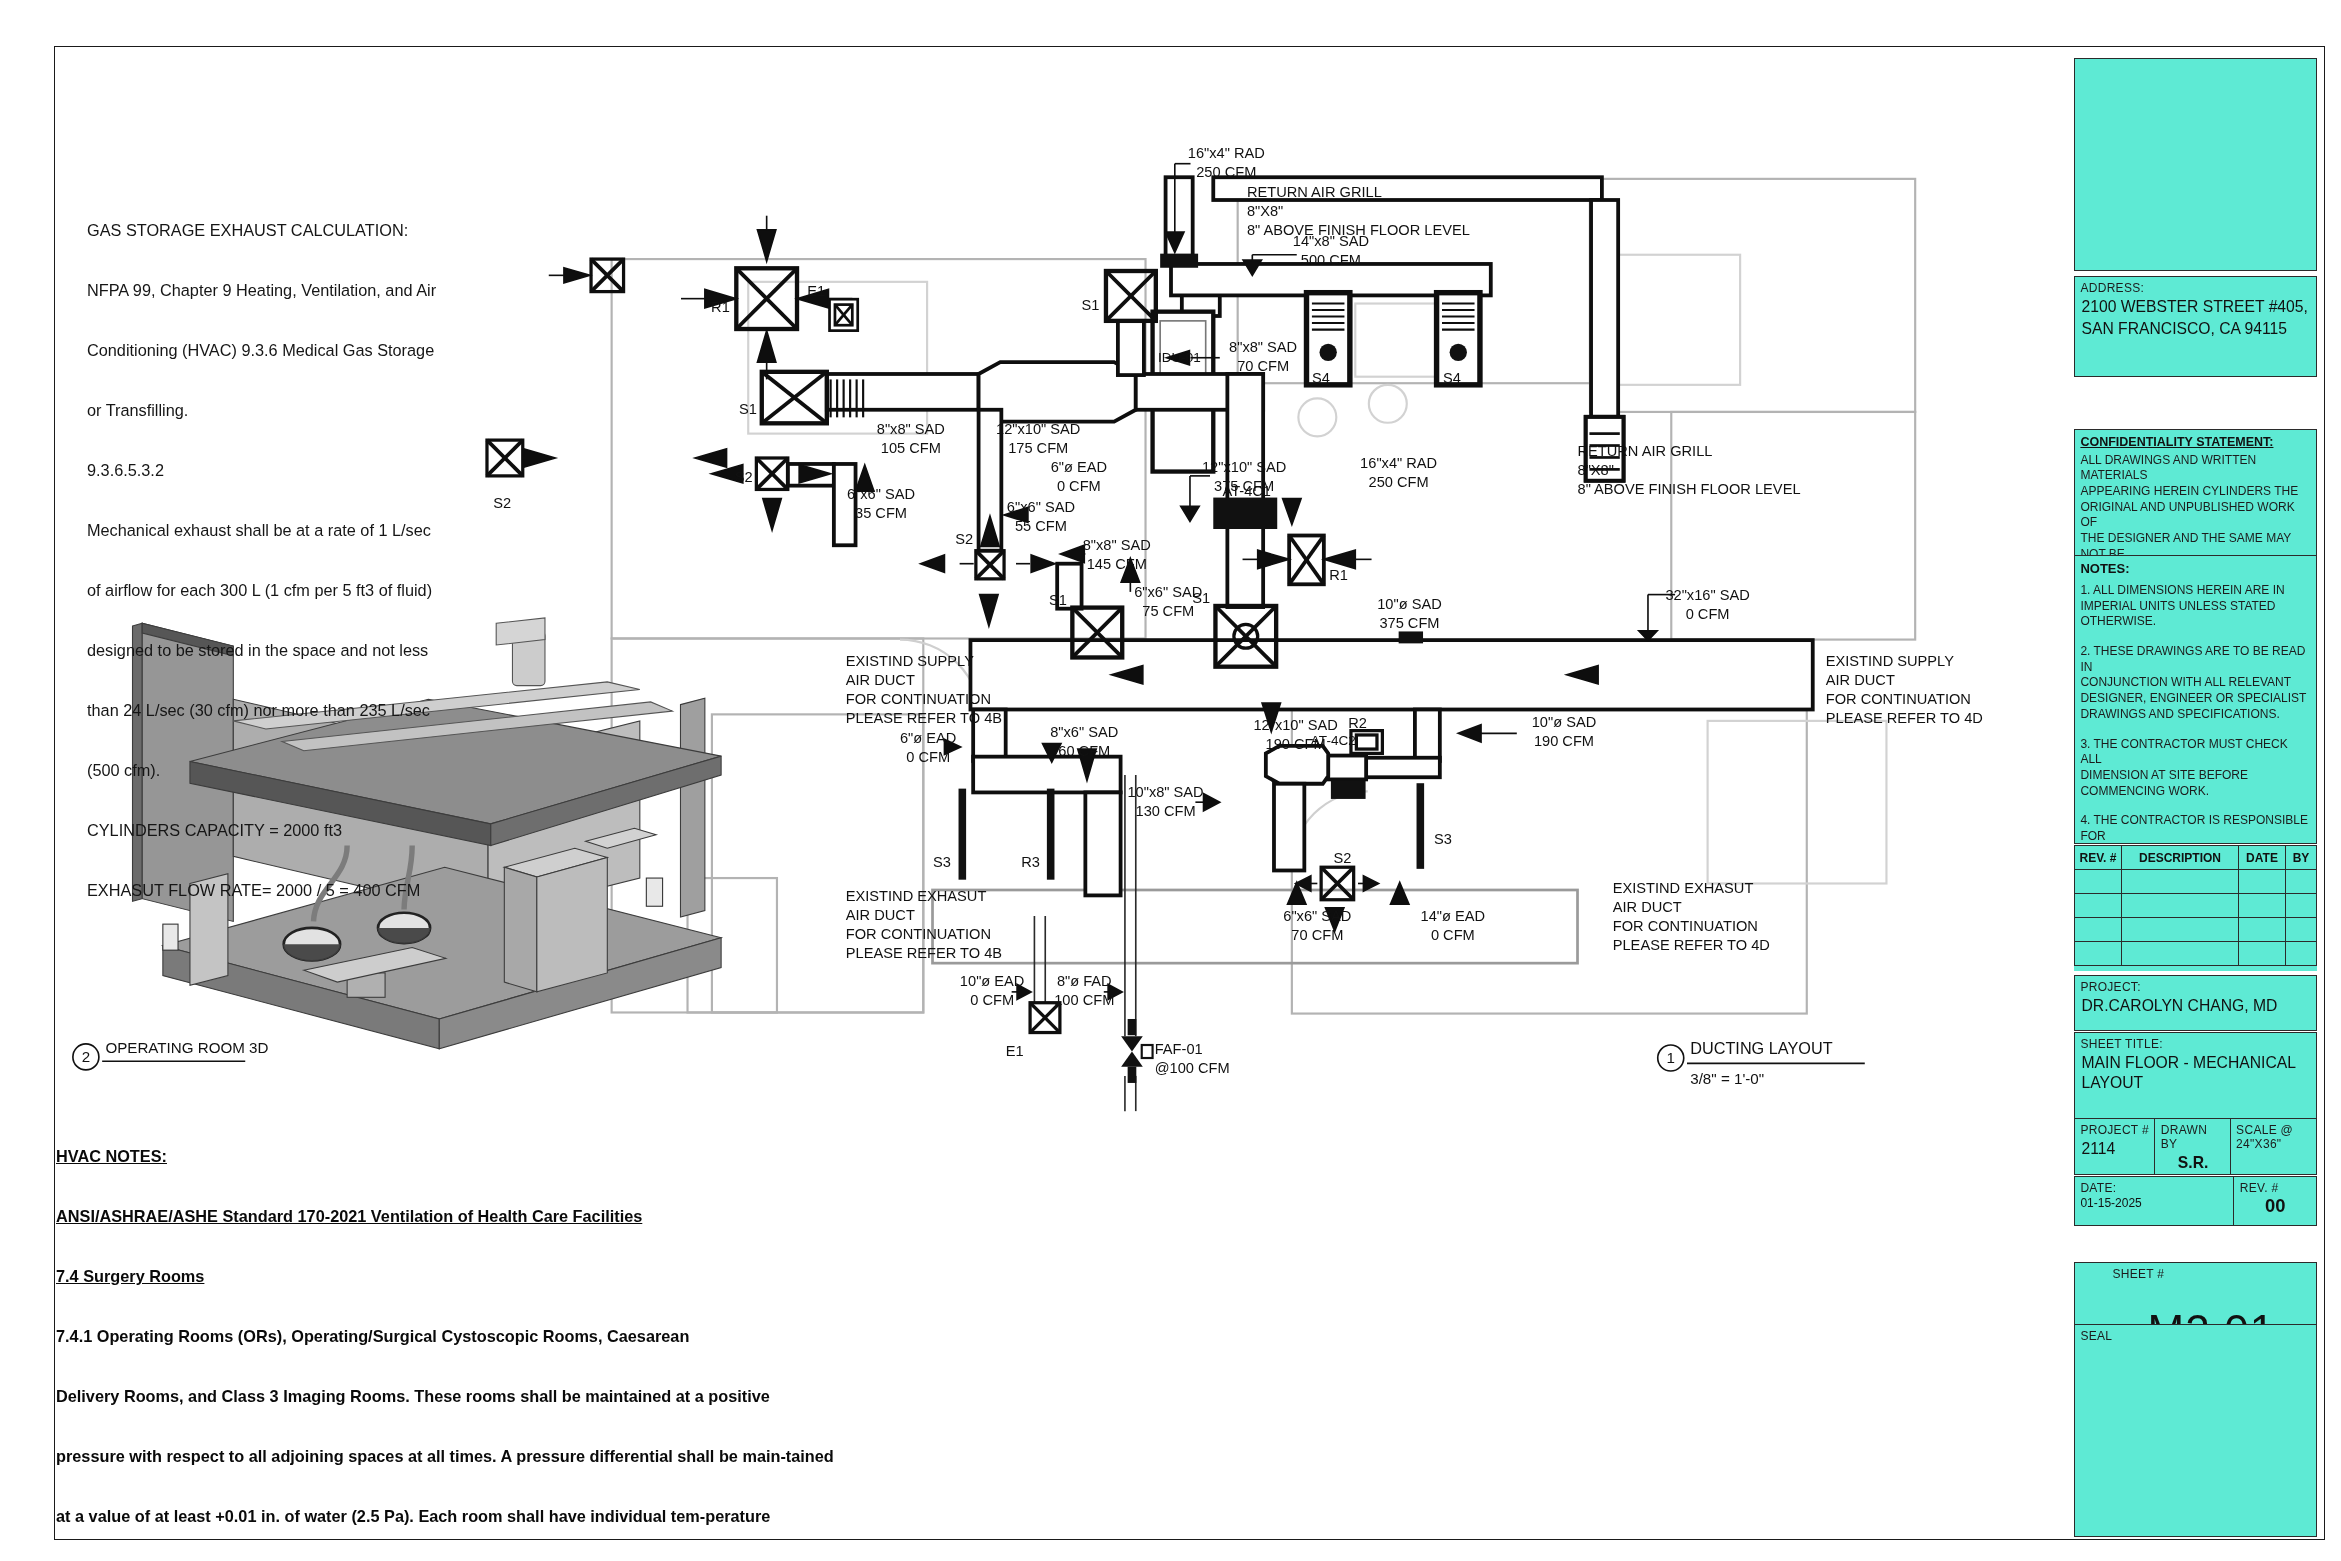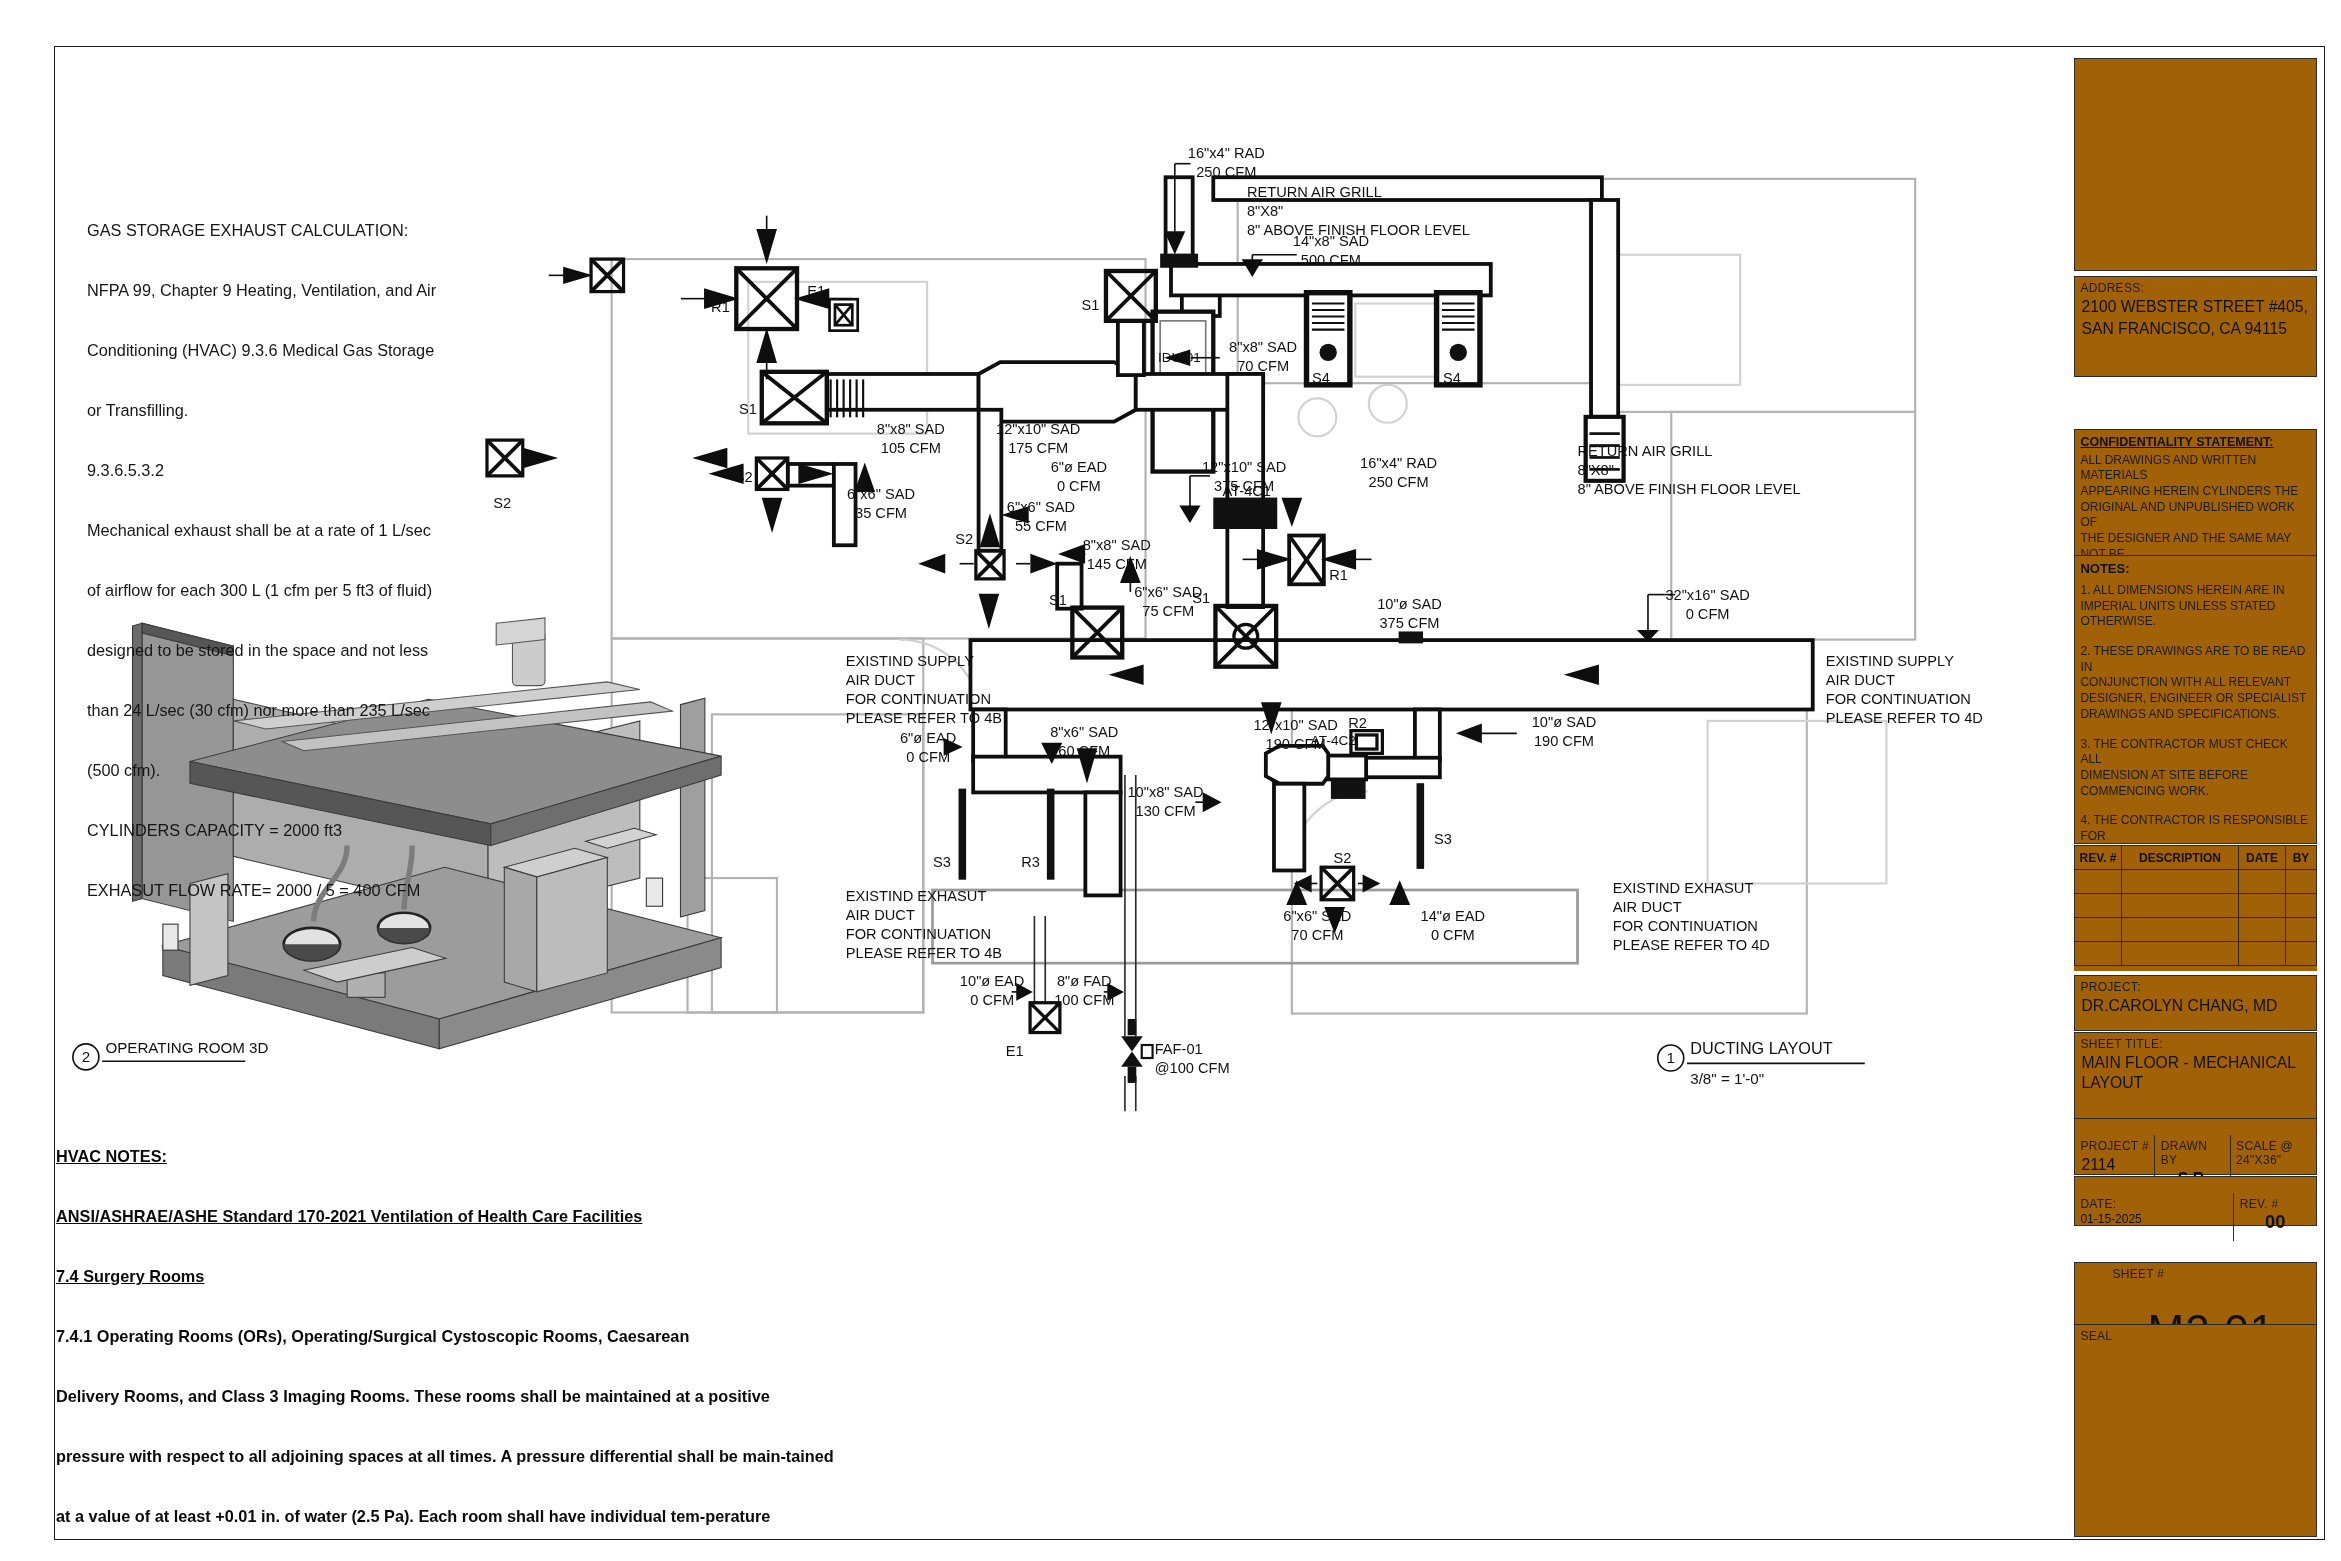--- a/index.html
+++ b/index.html
@@ -5,31 +5,31 @@
   html,body{margin:0;padding:0;background:#e8e8e8;}
   .stage{position:relative;width:2342px;height:1561px;background:#ffffff;font-family:"Liberation Sans",sans-serif;color:#111;overflow:hidden;}
   .frame{position:absolute;left:54px;top:46px;width:2269px;height:1492px;border:1.6px solid #1a1a1a;}
   svg{position:absolute;left:0;top:0;}
   .txtblock{position:absolute;white-space:pre;}
   .gas{left:87px;top:180px;font-size:16.3px;line-height:20px;color:#161616;}
   .hvac{left:56px;top:1106px;font-size:16.3px;line-height:20px;font-weight:bold;color:#0a0a0a;}
   .u{text-decoration:underline;}
   
   .tb{position:absolute;left:2074px;top:46px;width:245px;height:1492px;}
-  .tbbox{position:absolute;left:0;width:243px;border:1.1px solid #2b2b2b;background:#a16207;box-sizing:border-box;}
+  .tbbox{position:absolute;left:0;width:243px;border:1.1px solid #2b2b2b;background:#5eead4;box-sizing:border-box;}
   .tlabel{font-size:12px;letter-spacing:0.3px;color:#1c1c1c;padding:4.3px 5.4px 0 5.4px;}
   .tvalue{font-size:15.7px;color:#111;padding:2.2px 5.4px 0 6.5px;line-height:19.5px;}
   .small{font-size:12px;line-height:15.7px;padding:5.4px 5.4px;color:#1c1c1c;}
   .confhead{font-weight:bold;text-decoration:underline;font-size:12.5px;padding:5.4px 5.4px 1.1px 5.4px;}
   .noteshead{font-weight:bold;font-size:13px;padding:5.4px 5.4px 1.1px 5.4px;}
   .notepara{margin-bottom:14px;}
   table.rev{border-collapse:collapse;width:100%;table-layout:fixed;}
   table.rev th,table.rev td{border:1.1px solid #2b2b2b;height:23px;font-size:12px;text-align:center;padding:0;}
   .cols{display:flex;height:100%;}
-  .col{border-right:1.1px solid #2b2b2b;box-sizing:border-box;height:100%;margin-top:16px;}
+  .col{border-right:1.1px solid #2b2b2b;box-sizing:border-box;height:100%;}
   .col:last-child{border-right:none;}
   .sheetnum{font-size:44px;text-align:center;margin-top:25px;letter-spacing:1.1px;}
   .revval{font-size:18.4px;font-weight:bold;text-align:center;}
   .dateval{font-size:12px;padding:1.1px 5.4px;}
 </style>
 </head>
 <body>
 
 <div class="stage">
   <div class="frame"></div>

